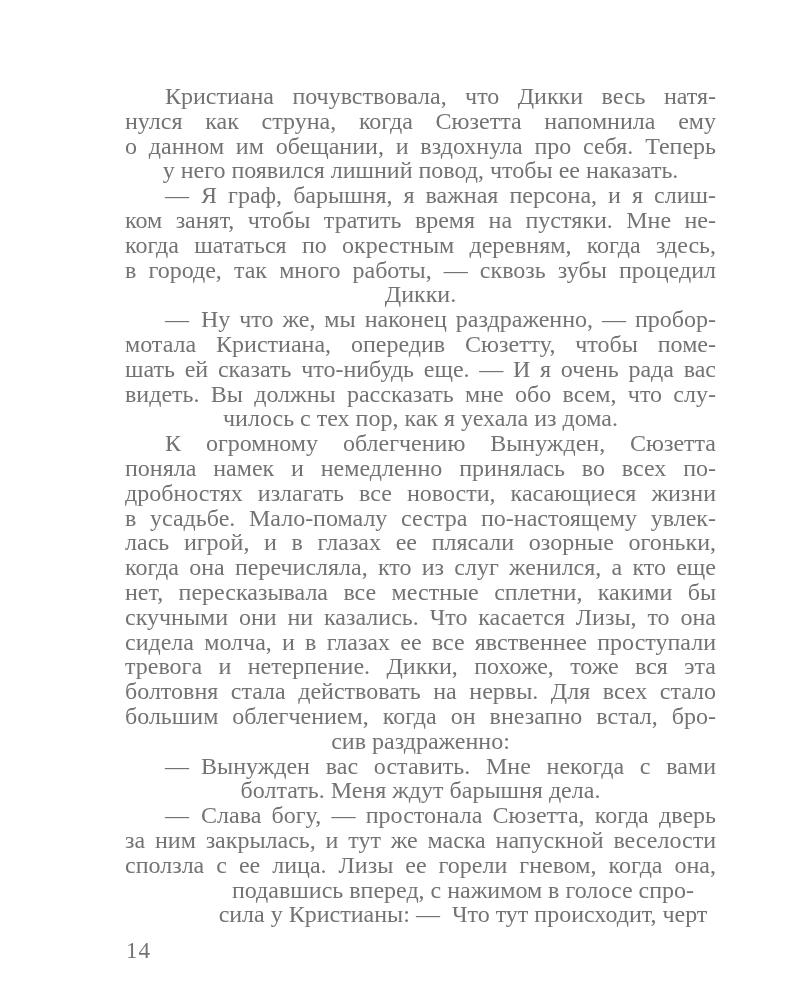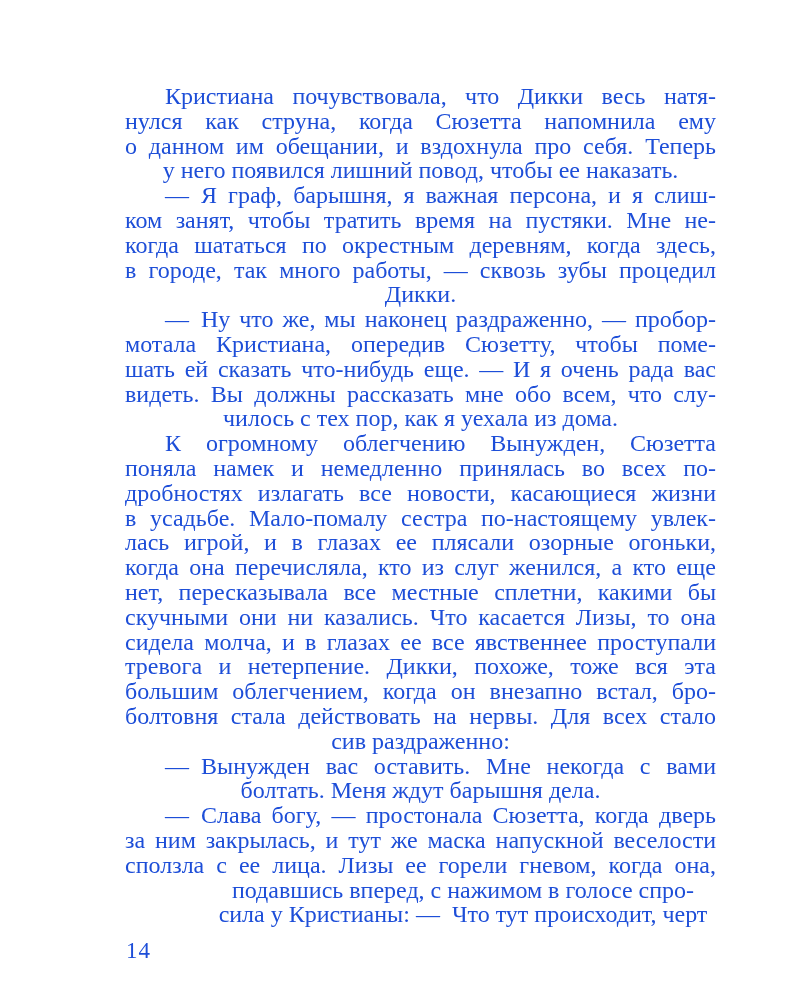--- a/index.html
+++ b/index.html
@@ -47,21 +47,21 @@
     font-size: 23px;
     line-height: 24.8px;
     font-weight: normal;
     letter-spacing: 1px;
     margin-top: 38px;
   }
 </style>
 </head>
 <body>
 
-<div class="page" style="background: rgb(255, 255, 255); color: #1d4ed8;">
+<div class="page" style="background: rgb(255, 255, 255); color: #737373;">
   <div class="textblock">
       <div class="line indent j">Кристиана почувствовала, что Дикки весь натя-</div>
       <div class="line j">нулся как струна, когда Сюзетта напомнила ему</div>
       <div class="line j">о данном им обещании, и вздохнула про себя. Теперь</div>
       <div class="line">у него появился лишний повод, чтобы ее наказать.</div>
       <div class="line indent j">— Я граф, барышня, я важная персона, и я слиш-</div>
       <div class="line j">ком занят, чтобы тратить время на пустяки. Мне не-</div>
       <div class="line j">когда шататься по окрестным деревням, когда здесь,</div>
       <div class="line j">в городе, так много работы, — сквозь зубы процедил</div>
       <div class="line">Дикки.</div>
@@ -73,22 +73,22 @@
       <div class="line indent j">К огромному облегчению Вынужден, Сюзетта</div>
       <div class="line j">поняла намек и немедленно принялась во всех по-</div>
       <div class="line j">дробностях излагать все новости, касающиеся жизни</div>
       <div class="line j">в усадьбе. Мало-помалу сестра по-настоящему увлек-</div>
       <div class="line j">лась игрой, и в глазах ее плясали озорные огоньки,</div>
       <div class="line j">когда она перечисляла, кто из слуг женился, а кто еще</div>
       <div class="line j">нет, пересказывала все местные сплетни, какими бы</div>
       <div class="line j">скучными они ни казались. Что касается Лизы, то она</div>
       <div class="line j">сидела молча, и в глазах ее все явственнее проступали</div>
       <div class="line j">тревога и нетерпение. Дикки, похоже, тоже вся эта</div>
+      <div class="line j">болтовня стала действовать на нервы. Для всех стало</div>
       <div class="line j">большим облегчением, когда он внезапно встал, бро-</div>
-      <div class="line j">болтовня стала действовать на нервы. Для всех стало</div>
       <div class="line">сив раздраженно:</div>
       <div class="line indent j">— Вынужден вас оставить. Мне некогда с вами</div>
       <div class="line">болтать. Меня ждут барышня дела.</div>
       <div class="line indent j">— Слава богу, — простонала Сюзетта, когда дверь</div>
       <div class="line j">за ним закрылась, и тут же маска напускной веселости</div>
       <div class="line j">сползла с ее лица. Лизы ее горели гневом, когда она,</div>
       <div class="line wrap">подавшись вперед, с нажимом в голосе спро-</div>
       <div class="line wrap">сила у Кристианы: — Что тут происходит, черт</div>
     </div>
   <div class="pagenum">14</div>

